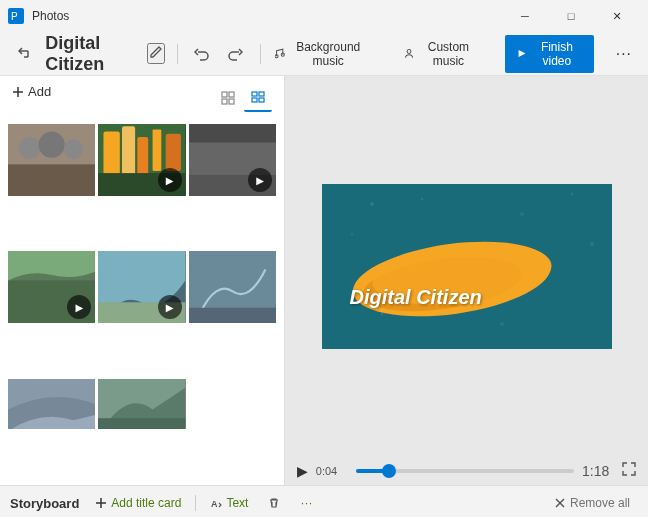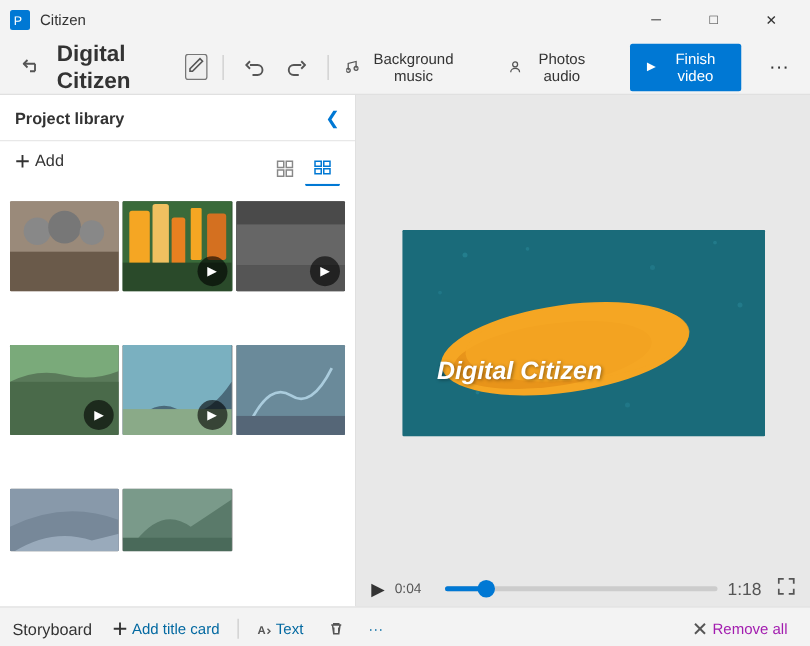--- a/index.html
+++ b/index.html
@@ -131,41 +131,41 @@
 
     
     .storyboard-section {
       height: 140px; background: #f3f3f3; border-top: 1px solid #ddd;
       display: flex; flex-direction: column;
     }
     .storyboard-toolbar {
       display: flex; align-items: center; padding: 6px 10px; gap: 4px;
       border-bottom: 1px solid #e0e0e0;
     }
-    .storyboard-title { font-size: 13px; font-weight: 400; color: #333; margin-right: 4px; }
+    .storyboard-title { font-size: 13px; font-weight: 700; color: #333; margin-right: 4px; }
     .sb-btn {
       display: flex; align-items: center; gap: 4px; padding: 4px 8px;
-      background: transparent; border: none; cursor: pointer; font-size: 12px; color: #0369a1; border-radius: 2px;
+      background: transparent; border: none; cursor: pointer; font-size: 12px; color: #4d7c0f; border-radius: 2px;
     }
     .sb-sep { width: 1px; height: 16px; background: #ccc; margin: 0 2px; }
-    .remove-btn { margin-left: auto; color: #a21caf; }
+    .remove-btn { margin-left: auto; color: #737373; }
     
   </style>
 </head>
 <body>
 
 <div class="titlebar">
   <div class="titlebar-left">
     <div class="titlebar-icon">
       <svg width="16" height="16" viewBox="0 0 16 16">
         <rect width="16" height="16" rx="2" fill="#0078d4"></rect>
         <text x="3" y="12" font-size="10" fill="white">P</text>
       </svg>
     </div>
-    <span class="titlebar-title">Citizen</span>
+    <span class="titlebar-title">Photos</span>
   </div>
   <div class="titlebar-controls">
     <button class="titlebar-btn">─</button>
     <button class="titlebar-btn">□</button>
     <button class="titlebar-btn close">✕</button>
   </div>
 </div>
 
 <div class="app-header">
   <div class="header-left">
@@ -206,39 +206,35 @@
           <circle cx="2" cy="10" r="2" fill="none" stroke="#555" stroke-width="1.3"></circle>
           <circle cx="10" cy="8" r="2" fill="none" stroke="#555" stroke-width="1.3"></circle>
         </svg>
       <span>Background music</span>
     </button>
     <button class="header-btn">
       <svg width="13" height="13" viewBox="0 0 13 13">
           <circle cx="6.5" cy="4" r="2.5" fill="none" stroke="#555" stroke-width="1.3"></circle>
           <path d="M2 12c0-2.5 2-4 4.5-4s4.5 1.5 4.5 4" fill="none" stroke="#555" stroke-width="1.3"></path>
         </svg>
-      <span>Photos audio</span>
+      <span>Custom music</span>
     </button>
     <button class="finish-btn">
       <svg width="13" height="13" viewBox="0 0 13 13">
           <path d="M2 2l9 4.5L2 11V2z" fill="white"></path>
         </svg>
       <span>Finish video</span>
     </button>
     <button class="more-btn">···</button>
   </div>
 </div>
 
 <div class="main-content">
 
   <div class="left-panel">
-    <div class="panel-header">
-      <span class="panel-title">Project library</span>
-      <button class="collapse-btn">❮</button>
-    </div>
     <div class="library-toolbar">
       <button class="add-btn">
         <svg width="12" height="12" viewBox="0 0 12 12">
             <line x1="6" y1="1" x2="6" y2="11" stroke="#333" stroke-width="1.5"></line>
             <line x1="1" y1="6" x2="11" y2="6" stroke="#333" stroke-width="1.5"></line>
           </svg>
         <span>Add</span>
       </button>
       <div class="view-btns">
         <button class="view-btn">

